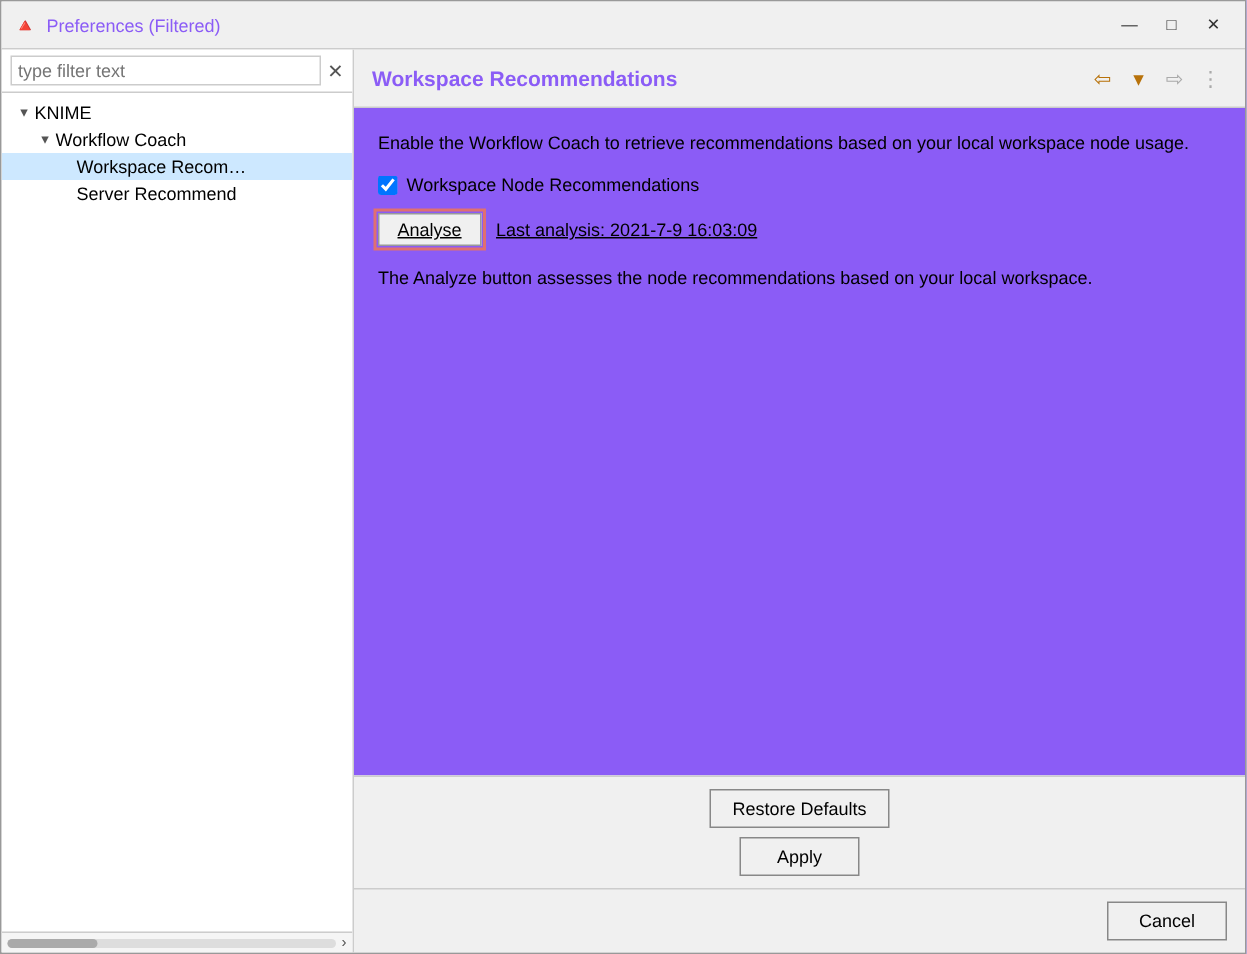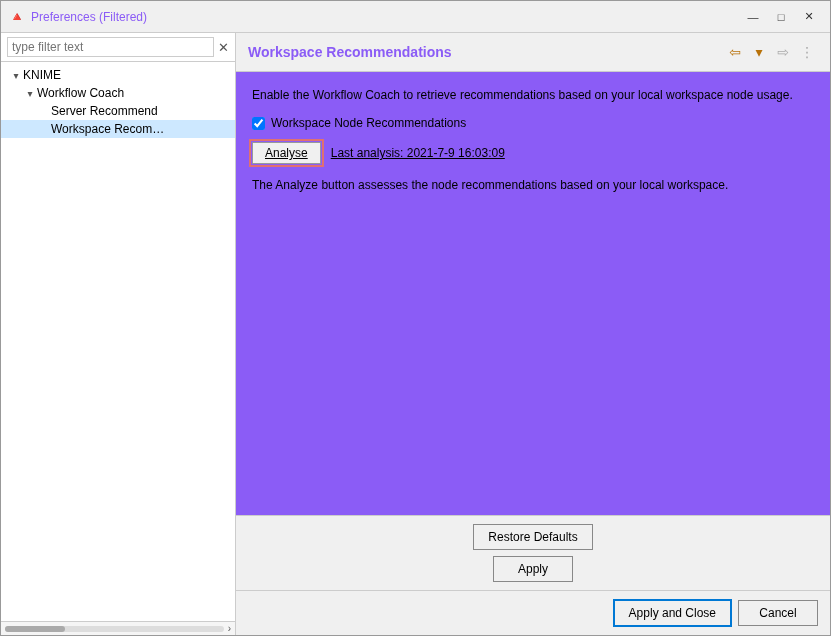--- a/index.html
+++ b/index.html
@@ -332,27 +332,27 @@
       </div>
       <div class="tree">
         <div class="tree-item tree-indent-1">
           <span class="tree-arrow">▾</span>
           <span class="tree-label">KNIME</span>
         </div>
         <div class="tree-item tree-indent-2">
           <span class="tree-arrow">▾</span>
           <span class="tree-label">Workflow Coach</span>
         </div>
+        <div class="tree-item tree-indent-3 selected">
+          <span class="tree-arrow">&nbsp;</span>
+          <span class="tree-label">Workspace Recom…</span>
+        </div>
         <div class="tree-item tree-indent-3">
           <span class="tree-arrow">&nbsp;</span>
           <span class="tree-label">Server Recommend</span>
-        </div>
-        <div class="tree-item tree-indent-3 selected">
-          <span class="tree-arrow">&nbsp;</span>
-          <span class="tree-label">Workspace Recom…</span>
         </div>
       </div>
       <div class="scrollbar-area">
         <div class="scrollbar-track">
           <div class="scrollbar-thumb"></div>
         </div>
         <span style="font-size:10px; color:#555; margin-left:4px;">›</span>
       </div>
     </div>
 
@@ -382,19 +382,18 @@
 
         <p class="help-text">The Analyze button assesses the node recommendations based on your local workspace.</p>
       </div>
 
       <div class="bottom-bar">
         <button class="std-btn">Restore Defaults</button>
         <button class="std-btn">Apply</button>
       </div>
 
       <div class="bottom-bar2">
-        <button class="std-btn primary">Apply and Close</button>
         <button class="std-btn">Cancel</button>
       </div>
     </div>
 
   </div>
 </div>
 
 </body></html>

